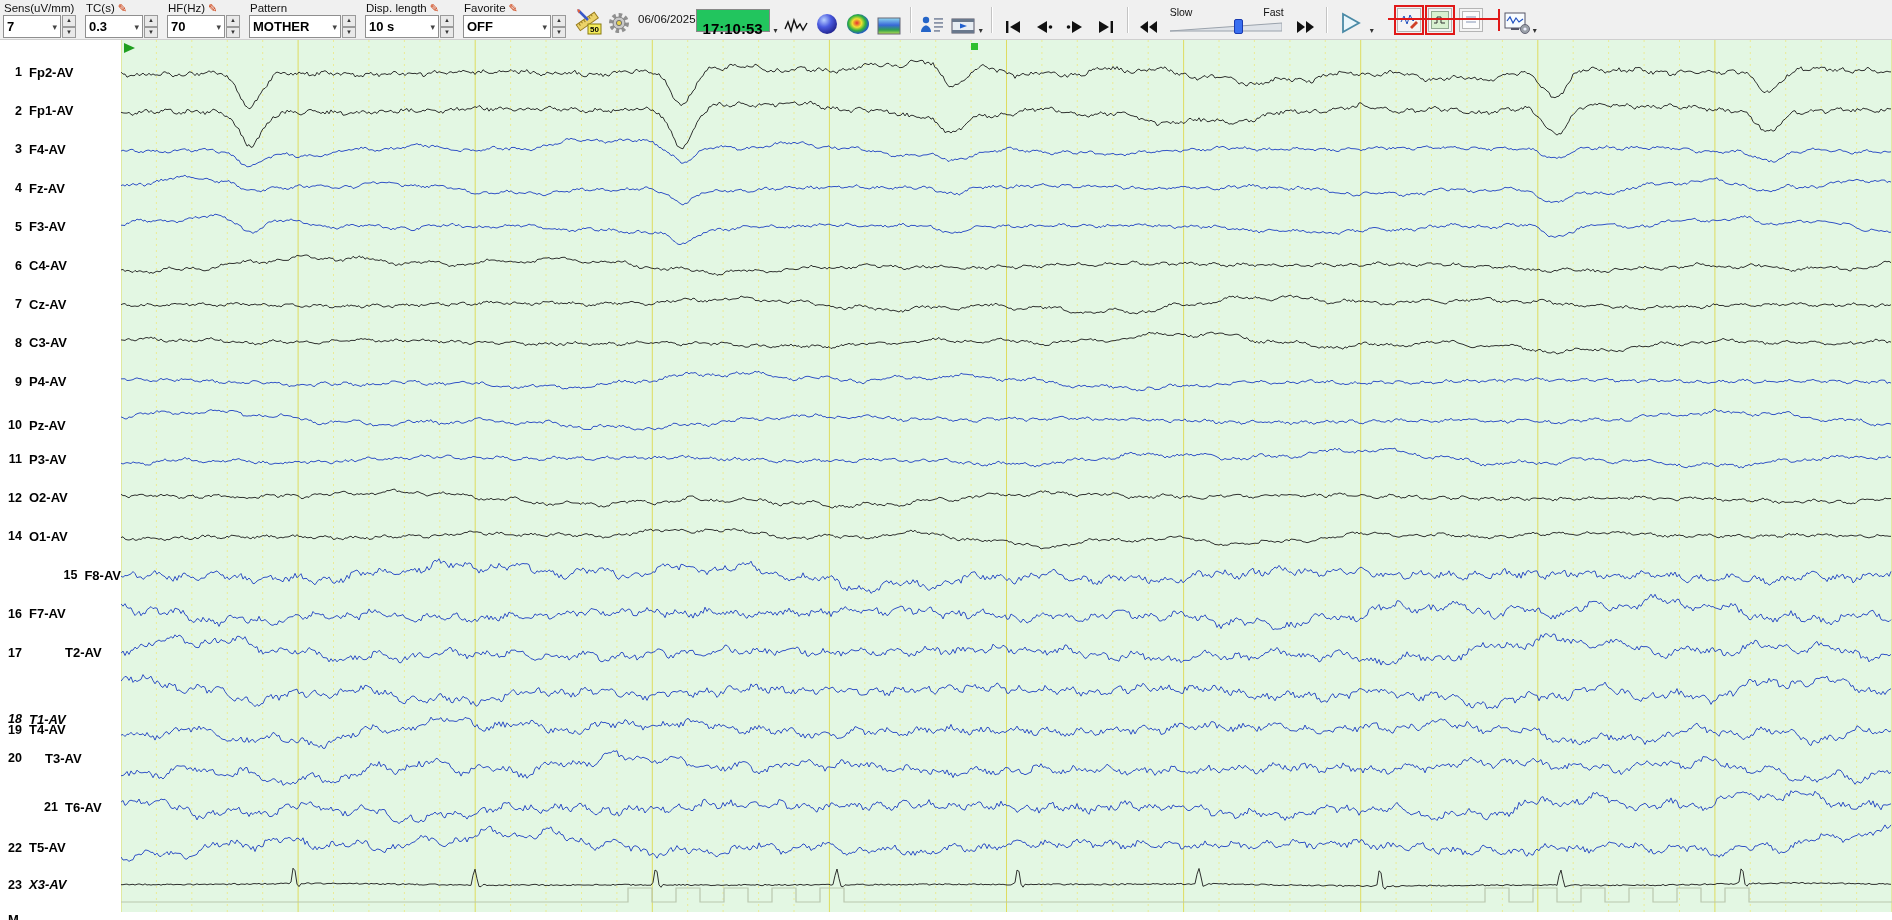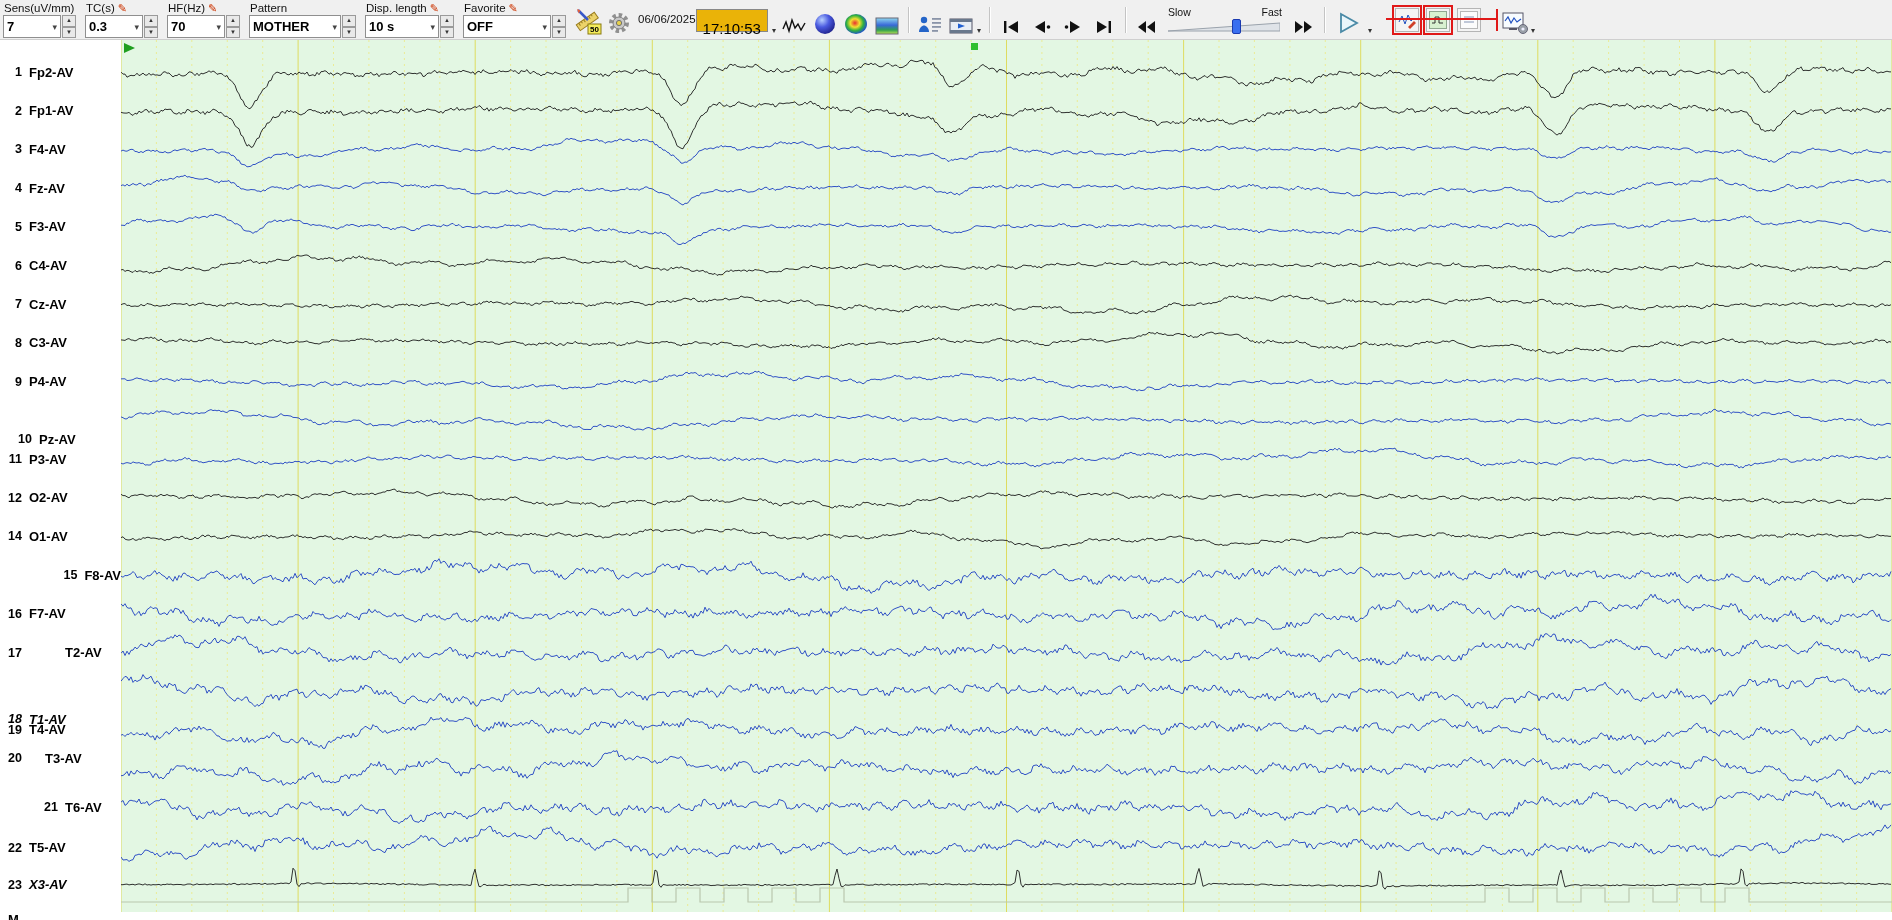--- a/index.html
+++ b/index.html
@@ -18,21 +18,21 @@
   .combo-val{font-size:13px;font-weight:bold;color:#000}
   .combo-arr{font-size:9px;color:#444;margin-left:3px}
   .spin{display:flex;flex-direction:column;width:14px;margin-left:1px}
   .spin button{flex:1;font-size:6px;line-height:5px;background:#e9e9e9;border:1px solid #9a9a9a;color:#333;padding:0;cursor:pointer}
   .icon-strip{display:flex;align-items:center;height:38px;gap:3px}
   .tool-btn{min-width:28px;height:30px;display:flex;align-items:flex-end;justify-content:center;cursor:pointer;position:relative}
   .sep{width:1px;height:26px;background:#c4c4c4;margin:0 4px;box-shadow:1px 0 0 #fff}
   .dd{font-size:8px;color:#333;align-self:flex-end;margin:0 1px 4px -1px}
   .datetime{display:flex;flex-direction:row;align-items:center;margin:0 2px}
   .date{font-size:11.5px;color:#111;height:14px}
-  .time{font-size:15px;font-weight:normal;background:#eab308;border:1px solid #888;padding:8px 6px;height:23px;line-height:21px;color:#000}
+  .time{font-size:15px;font-weight:bold;background:#22c55e;border:1px solid #888;padding:8px 6px;height:23px;line-height:21px;color:#000}
   .slider{display:flex;flex-direction:column;width:118px;margin:0 2px}
   .slider-labels{display:flex;justify-content:space-between;font-size:10.5px;height:13px;padding:0 2px;color:#111}
   .slider-track{position:relative;height:16px}
   .slider-handle{position:absolute;top:0;width:9px;height:15px;background:#3a6ff0;border:1px solid #1a3ab0;border-radius:2px}
   .red-group{position:relative;display:flex;gap:7px;align-items:center;margin-left:16px;padding:2px 3px}
   .mini-btn{width:24px;height:24px;background:#f4f4f4;border:1px solid #b5b5b5;display:flex;align-items:center;justify-content:center;cursor:pointer}
   .red-box{position:absolute;border:2px solid #e01818;pointer-events:none}
   .red-box.b1{left:0px;top:-1px;width:30px;height:30px}
   .red-box.b2{left:31px;top:-1px;width:30px;height:30px}
   .red-line{position:absolute;height:2px;background:#e01818;left:-6px;right:-12px;top:12px;pointer-events:none}
@@ -376,21 +376,21 @@
         <span class="ch-lab">Cz-AV</span>
       </div>
       <div class="ch-row" style="top: 293.9px;">
         <span class="ch-num">8</span>
         <span class="ch-lab">C3-AV</span>
       </div>
       <div class="ch-row" style="top: 332.6px;">
         <span class="ch-num">9</span>
         <span class="ch-lab">P4-AV</span>
       </div>
-      <div class="ch-row" style="top: 390px; padding-left: 10px;">
+      <div class="ch-row" style="top: 376px;">
         <span class="ch-num">10</span>
         <span class="ch-lab">Pz-AV</span>
       </div>
       <div class="ch-row" style="top: 410px;">
         <span class="ch-num">11</span>
         <span class="ch-lab">P3-AV</span>
       </div>
       <div class="ch-row" style="top: 448.7px;">
         <span class="ch-num">12</span>
         <span class="ch-lab">O2-AV</span>

